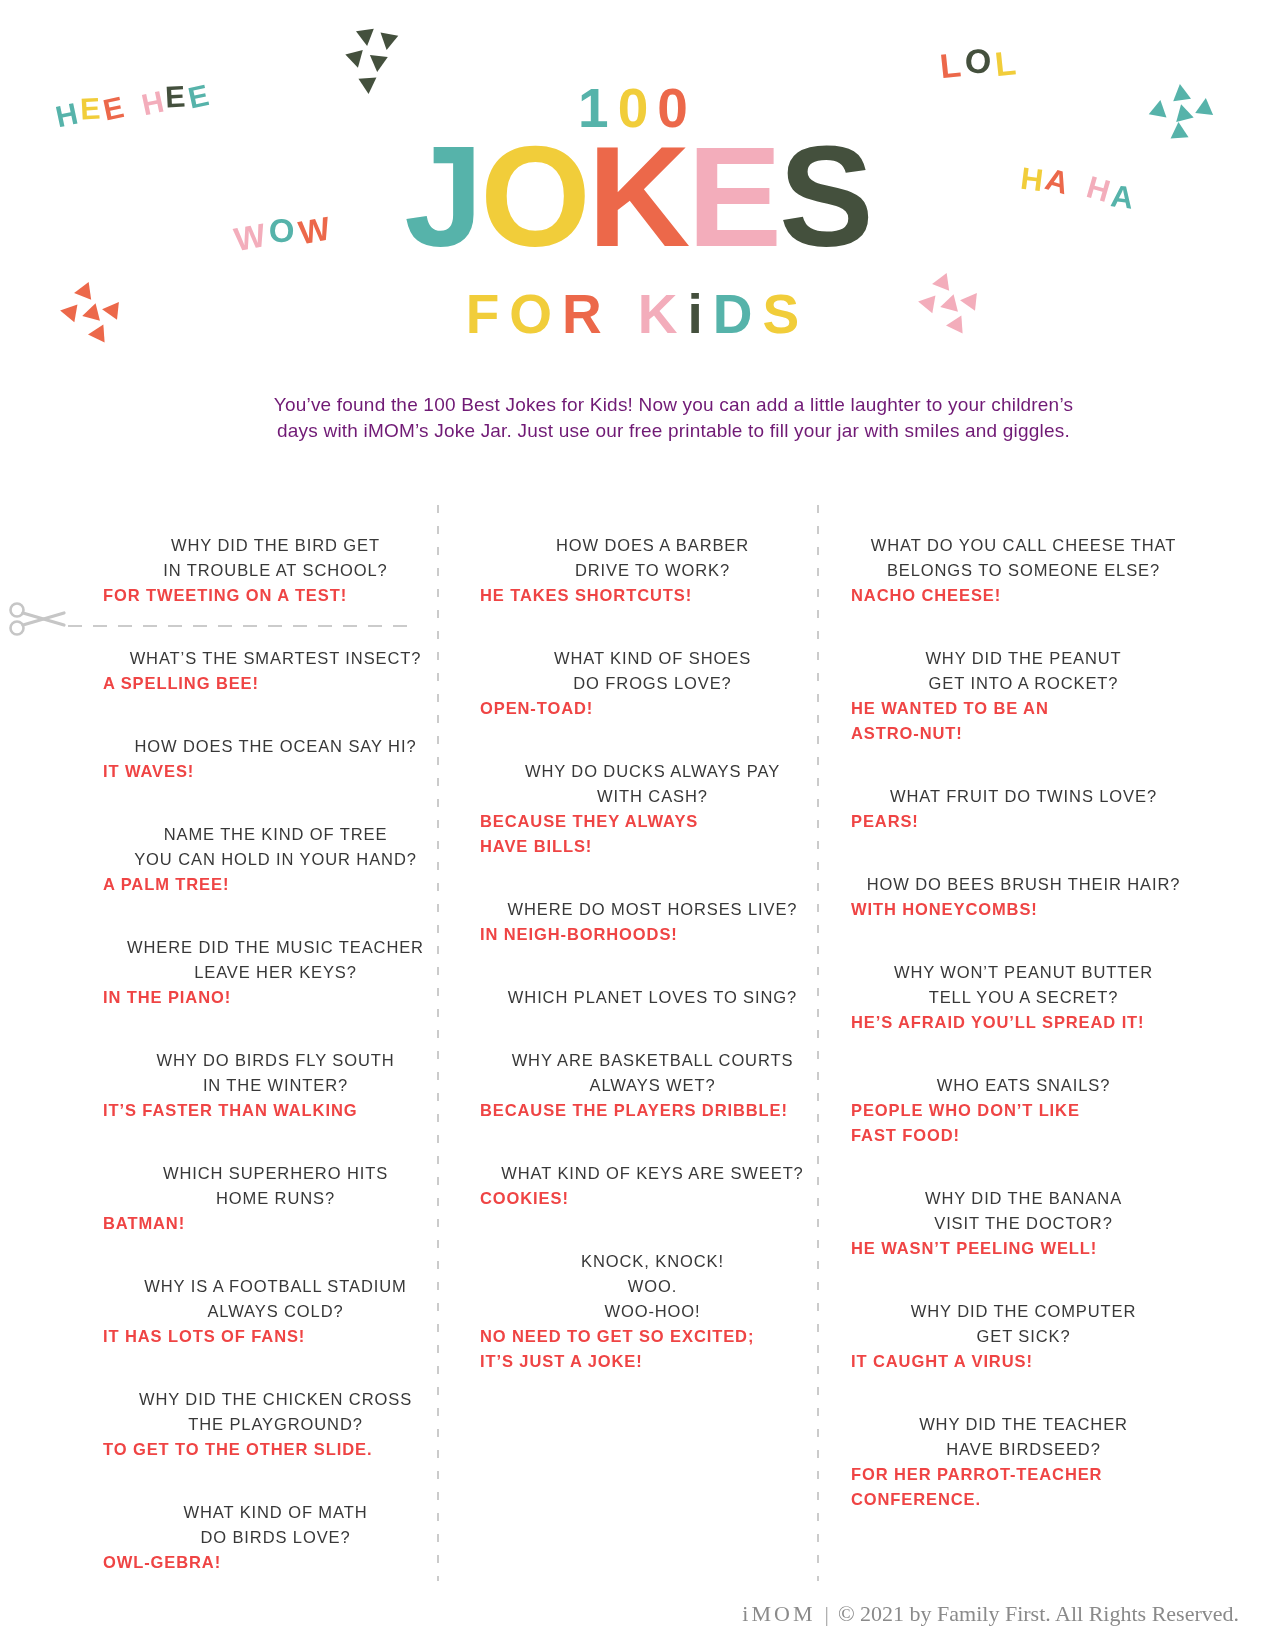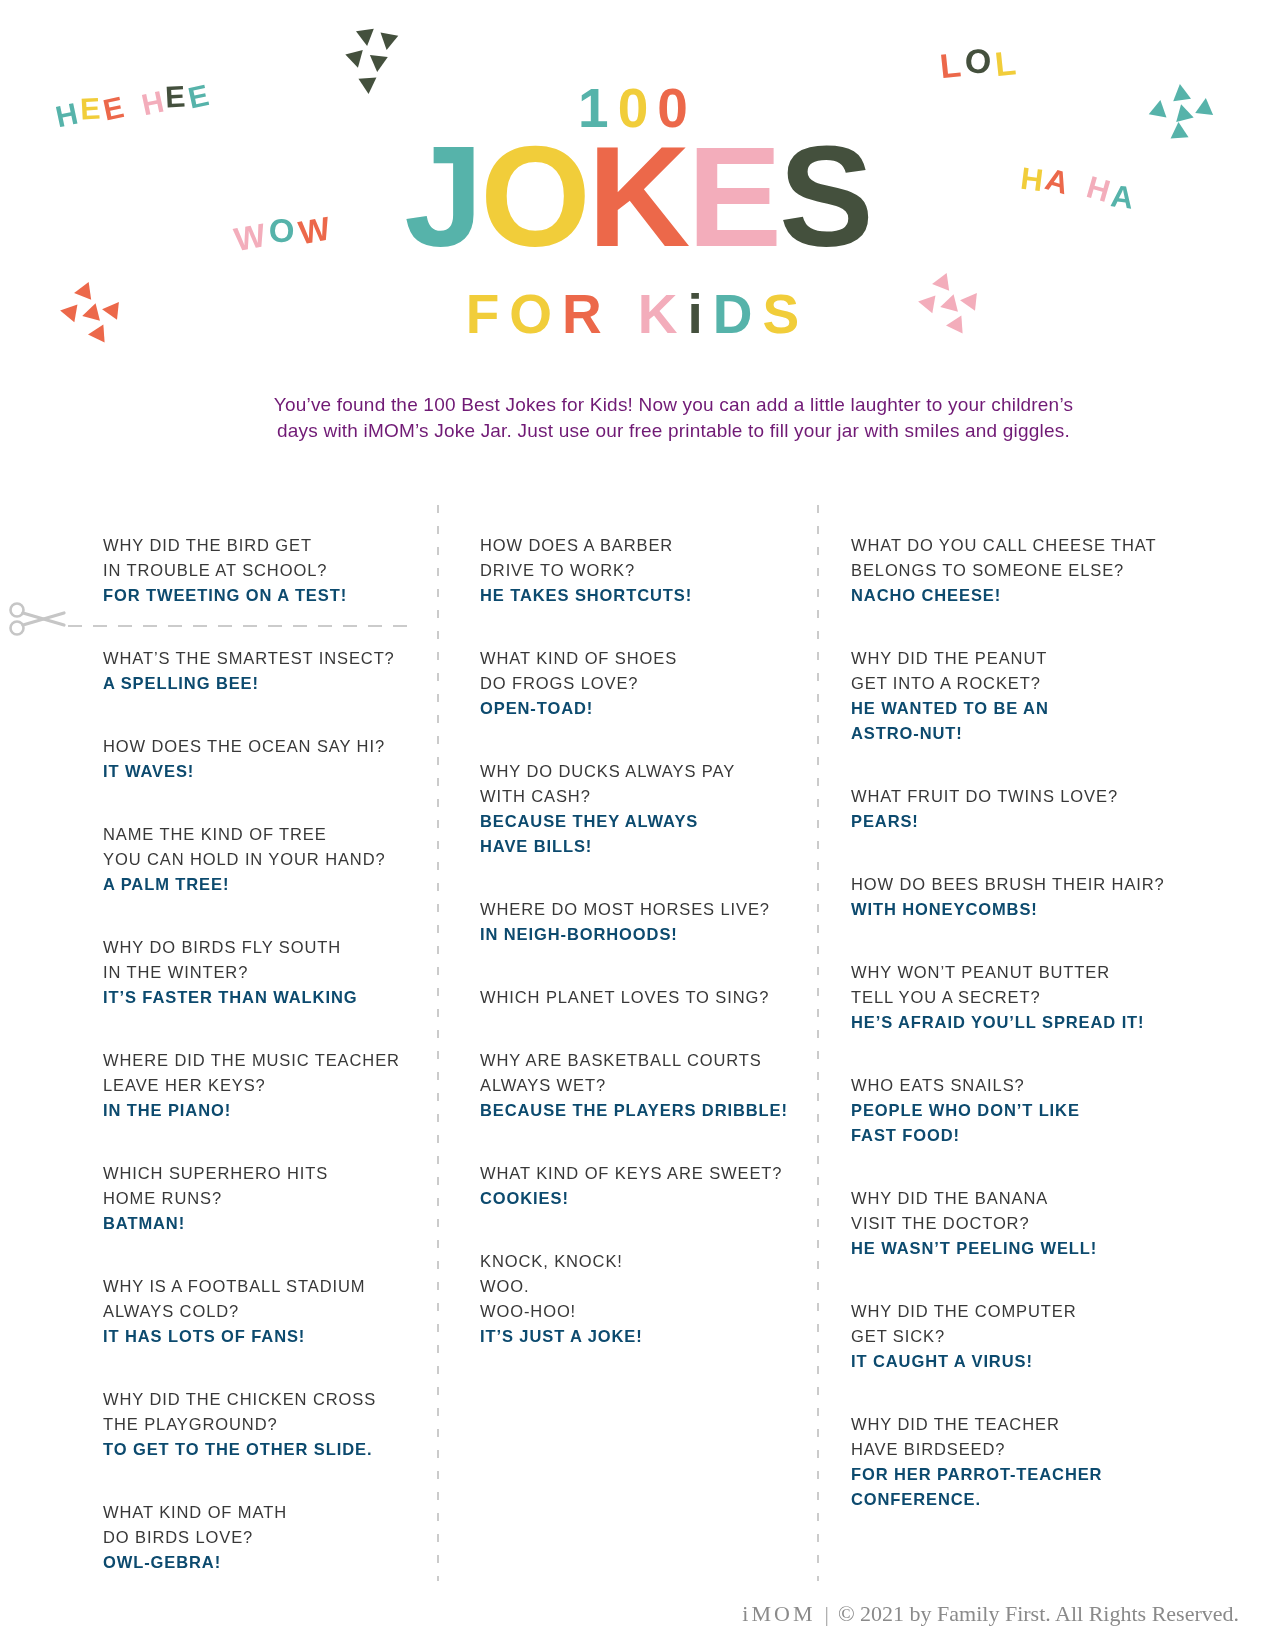--- a/index.html
+++ b/index.html
@@ -58,22 +58,22 @@
     background:repeating-linear-gradient(to bottom,#cbcbcb 0 8px,transparent 8px 21px);}
   #vsep-1{left:437px;}
   #vsep-2{left:817px;}
 
   .col{position:absolute;top:533px;width:345px;}
   #col-1{left:103px;}
   #col-2{left:480px;}
   #col-3{left:851px;}
   .joke{margin-bottom:38px;}
   .joke div{font-size:16.5px;line-height:25px;letter-spacing:0.9px;white-space:nowrap;}
-  .joke .q{font-weight:400;color:#383838;}
-  .joke .a{font-weight:700;color:#0c4a6e;}
+  .joke .q{font-weight:400;color:#383838;text-align:center;}
+  .joke .a{font-weight:700;color:#ef4444;}
 
   
   .footer{position:absolute;right:36px;top:1601px;
     font-family:"Liberation Serif",serif;font-size:22px;color:#8a8a8a;white-space:nowrap;text-align:center;}
   .footer .brand{letter-spacing:3px;}
   .footer .sep{margin:0 9px;color:#a5a5a5;}
 </style>
 </head>
 <body>
 
@@ -146,28 +146,28 @@
       <div class="joke">
         <div class="q">HOW DOES THE OCEAN SAY HI?</div>
         <div class="a">IT WAVES!</div>
       </div>
       <div class="joke">
         <div class="q">NAME THE KIND OF TREE</div>
         <div class="q">YOU CAN HOLD IN YOUR HAND?</div>
         <div class="a">A PALM TREE!</div>
       </div>
       <div class="joke">
+        <div class="q">WHERE DID THE MUSIC TEACHER</div>
+        <div class="q">LEAVE HER KEYS?</div>
+        <div class="a">IN THE PIANO!</div>
+      </div>
+      <div class="joke">
         <div class="q">WHY DO BIRDS FLY SOUTH</div>
         <div class="q">IN THE WINTER?</div>
         <div class="a">IT’S FASTER THAN WALKING</div>
-      </div>
-      <div class="joke">
-        <div class="q">WHERE DID THE MUSIC TEACHER</div>
-        <div class="q">LEAVE HER KEYS?</div>
-        <div class="a">IN THE PIANO!</div>
       </div>
       <div class="joke">
         <div class="q">WHICH SUPERHERO HITS</div>
         <div class="q">HOME RUNS?</div>
         <div class="a">BATMAN!</div>
       </div>
       <div class="joke">
         <div class="q">WHY IS A FOOTBALL STADIUM</div>
         <div class="q">ALWAYS COLD?</div>
         <div class="a">IT HAS LOTS OF FANS!</div>
@@ -213,20 +213,21 @@
         <div class="a">BECAUSE THE PLAYERS DRIBBLE!</div>
       </div>
       <div class="joke">
         <div class="q">WHAT KIND OF KEYS ARE SWEET?</div>
         <div class="a">COOKIES!</div>
       </div>
       <div class="joke">
         <div class="q">KNOCK, KNOCK!</div>
         <div class="q">WOO.</div>
         <div class="q">WOO-HOO!</div>
+        <div class="a">NO NEED TO GET SO EXCITED;</div>
         <div class="a">IT’S JUST A JOKE!</div>
       </div>
     </div>
   <div class="col" id="col-3">
       <div class="joke">
         <div class="q">WHAT DO YOU CALL CHEESE THAT</div>
         <div class="q">BELONGS TO SOMEONE ELSE?</div>
         <div class="a">NACHO CHEESE!</div>
       </div>
       <div class="joke">

